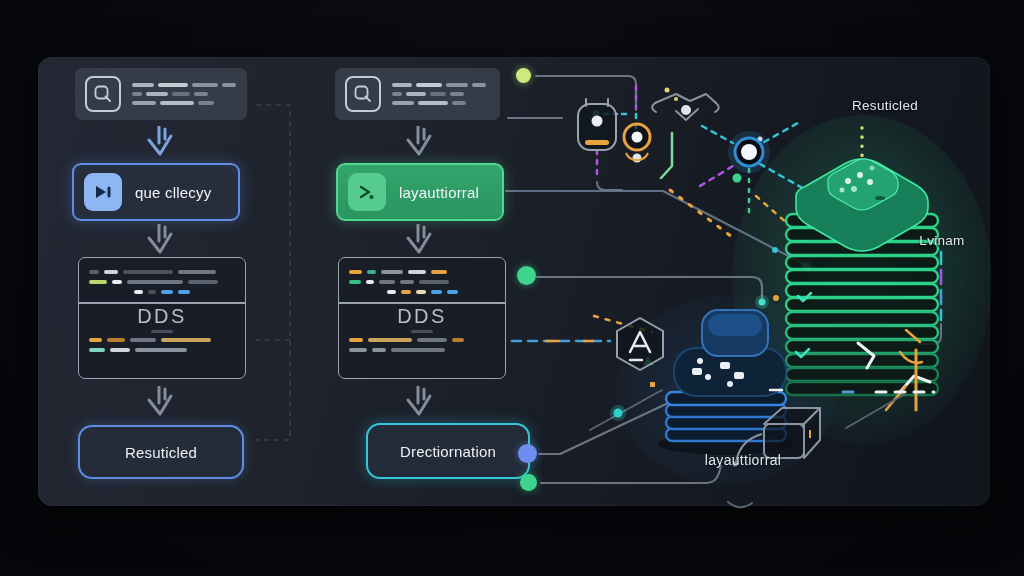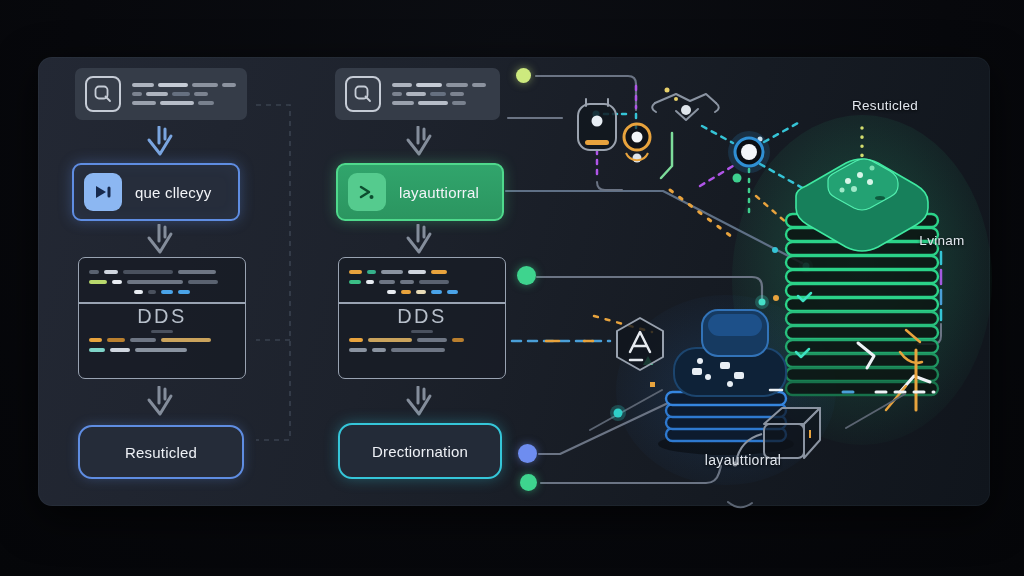--- a/index.html
+++ b/index.html
@@ -35,21 +35,21 @@
   .crow i{display:block;height:4px;border-radius:2px;}
   .dotkey{width:9px;height:9px;border-radius:3px;background:#e8ecf2;}
   .code-div{height:1.5px;background:#99a3b2;margin:5px -10px 1px;}
   .dds{text-align:center;font-size:20px;letter-spacing:2.5px;color:#b7bfca;font-weight:500;margin-top:0;}
   .dds-dash{width:22px;height:3px;background:#4a515e;margin:2px auto 2px;border-radius:2px;}
 
   
   .resultbox{position:absolute;z-index:3;display:flex;align-items:center;justify-content:center;border-radius:14px;
              font-size:15px;color:#eef1f6;letter-spacing:.2px;background:#252c39;box-sizing:border-box;}
   .r-blue{border:2px solid #5f8de2;box-shadow:0 0 12px rgba(95,141,226,.3);}
-  .r-teal{border:2px solid #35c6d9;box-shadow:0 0 14px rgba(53,198,217,.35);background:#232b38;}
+  .r-teal{border:2px solid #35c6d9;box-shadow:0 0 14px rgba(53,198,217,.35);background:#232b38;margin-left:28px;}
 
   .arrow{position:absolute;z-index:3;}
 
   .art-label{position:absolute;z-index:4;color:#e2e7ee;font-size:13.5px;letter-spacing:.3px;text-align:center;text-shadow:0 1px 3px rgba(0,0,0,.8);}
   .cdot{position:absolute;z-index:4;border-radius:50%;}
 </style>
 </head>
 <body>
 
 <div class="canvas">

